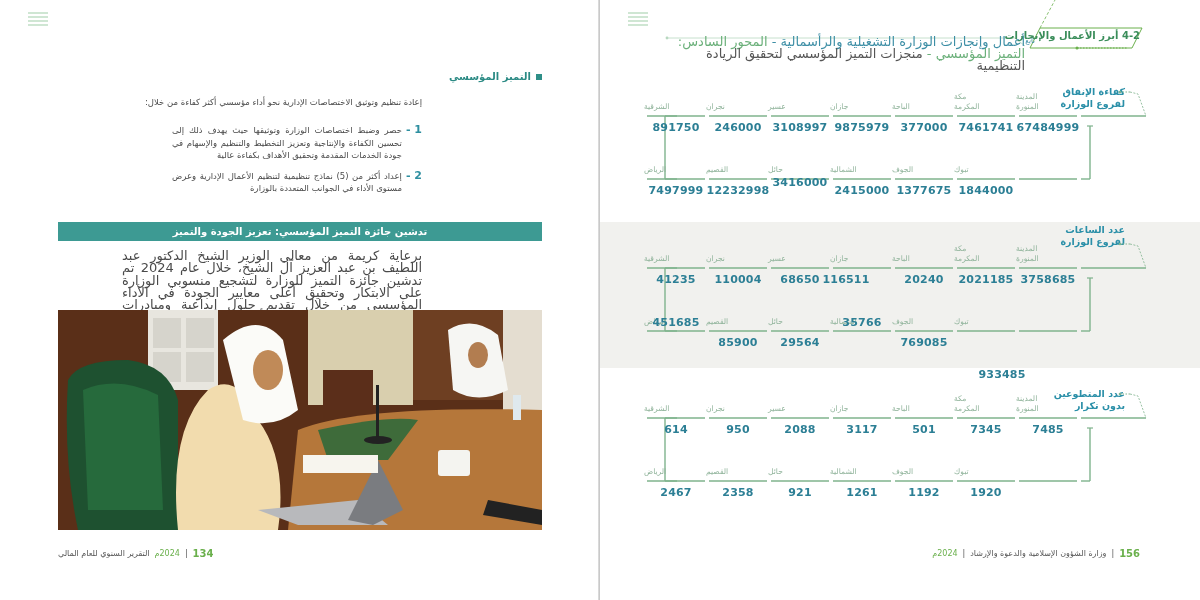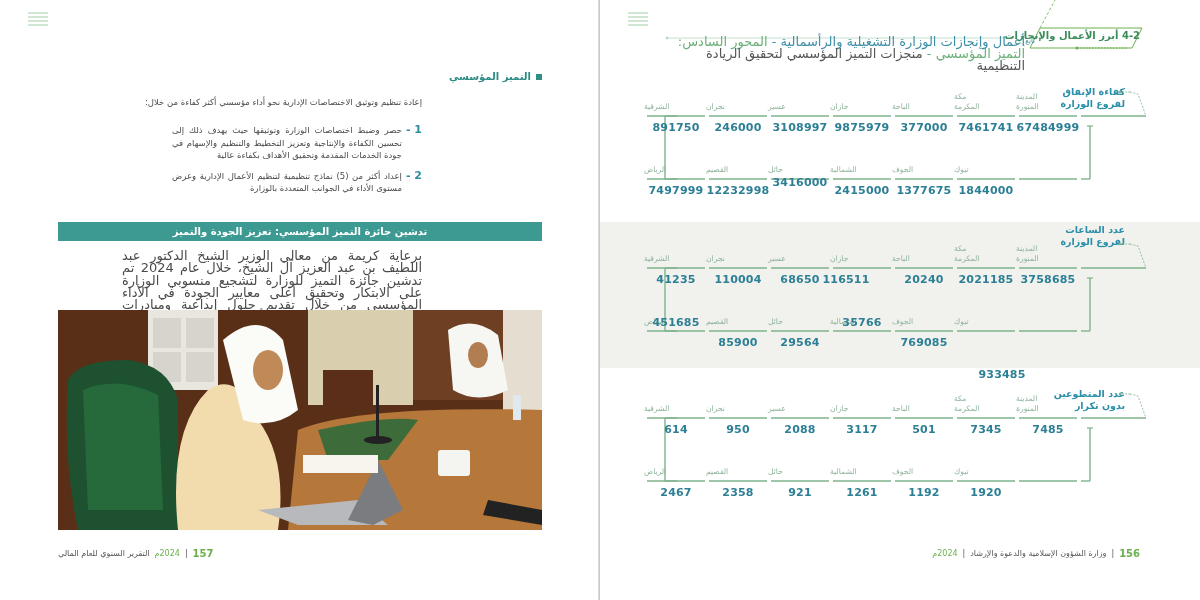--- a/index.html
+++ b/index.html
@@ -108,21 +108,21 @@
       <path d="M390 20 Q415 5 440 25 L450 80 Q420 95 395 80 Z" fill="#f6f6f3"></path>
       <ellipse cx="420" cy="45" rx="10" ry="13" fill="#b27d50"></ellipse>
       <rect x="455" y="85" width="8" height="25" fill="#dfe9ee"></rect>
       <path d="M430 190 L484 200 L484 215 L425 205 Z" fill="#222"></path>
       <rect x="318" y="75" width="3" height="55" fill="#222"></rect>
       <ellipse cx="320" cy="130" rx="14" ry="4" fill="#222"></ellipse>
     </svg>
   </div>
 
   <div class="footer-left">
-    <span class="pg">157</span>
+    <span class="pg">134</span>
     <span>|</span>
     <span class="yr">2024م</span>
     <span>التقرير السنوي للعام المالي</span>
   </div>
 </div>
 
 <div class="spine"></div>
 
 <div class="page page-right">
   <div class="band"></div>

